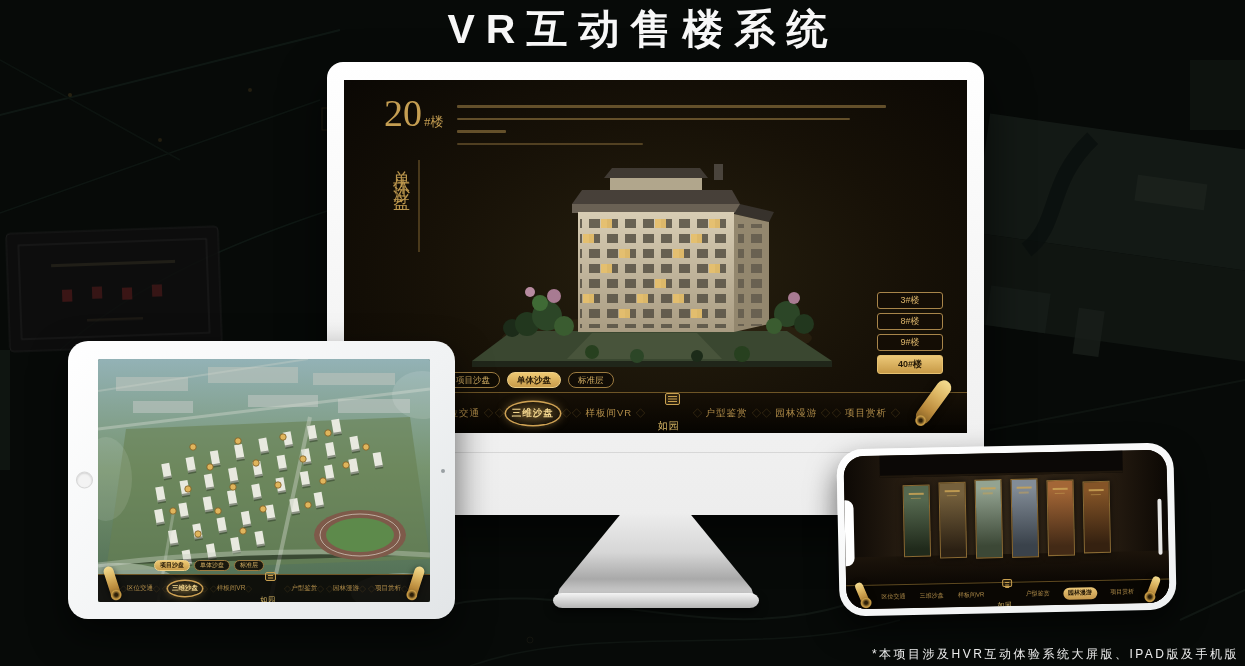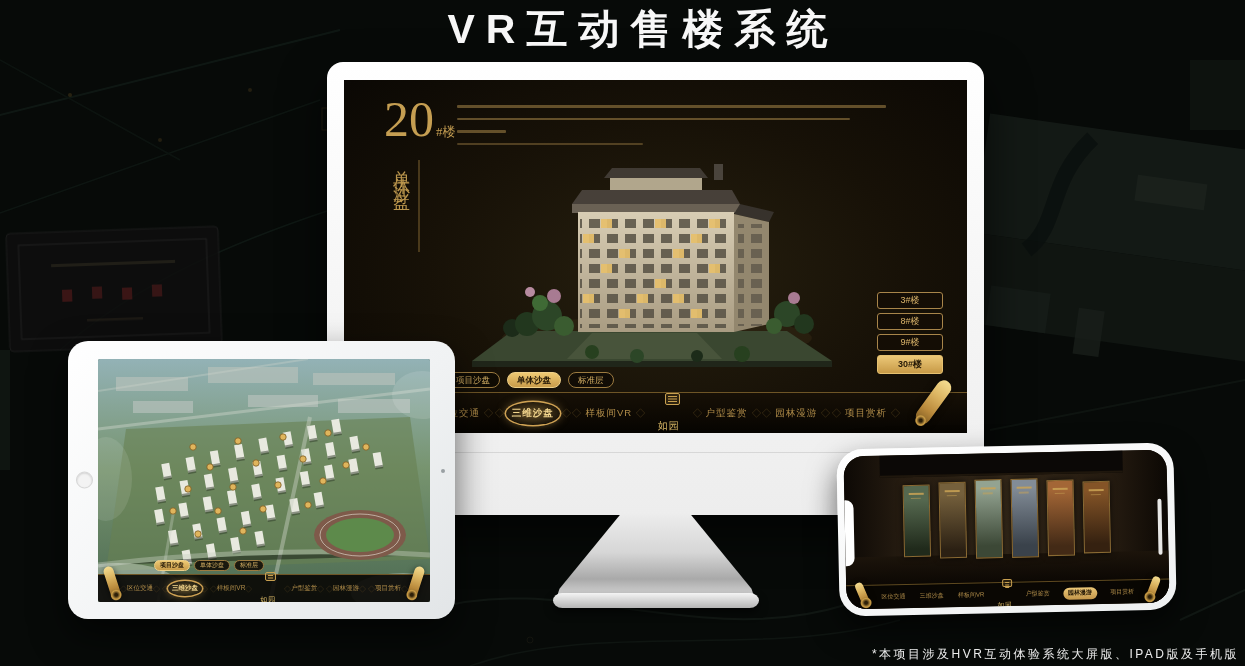--- a/index.html
+++ b/index.html
@@ -46,21 +46,21 @@
     position:absolute;left:50%;top:531px;transform:translateX(-50%);
     width:206px;height:15px;border-radius:10px/8px;
     background:linear-gradient(#f4f4f4,#b5b5b5);box-shadow:0 5px 9px rgba(0,0,0,.55);
   }
   .m-screen{
     position:absolute;left:17px;top:18px;width:623px;height:353px;overflow:hidden;
     background:radial-gradient(ellipse 70% 80% at 52% 55%,#27200f 0%,#171107 55%,#0b0804 100%);
   }
   
   .t20{position:absolute;left:40px;top:14px;color:#c59e52;font-family:"Liberation Serif",serif;}
-  .t20 .num{font-size:50px;line-height:1;text-align:right;}
+  .t20 .num{font-size:38px;line-height:1;text-align:right;}
   .t20 .suf{font-size:13px;margin-left:2px;}
   .vtitle{
     position:absolute;left:46px;top:76px;writing-mode:vertical-rl;
     font-family:"Liberation Serif",serif;font-size:17px;letter-spacing:8px;color:#bb964d;
   }
   .vtitle-en{position:absolute;left:74px;top:80px;width:2px;height:92px;background:#8a6c35;opacity:.45;}
   
   .desc{position:absolute;left:113px;top:25px;width:442px;}
   .desc i{display:block;height:2.5px;background:#9a7b42;opacity:.6;margin-bottom:10px;border-radius:1px;}
   .desc i:nth-child(1){width:97%;}
@@ -313,21 +313,21 @@
             <circle cx="300" cy="198" r="8" fill="#27401f"></circle>
           <circle cx="255" cy="200" r="6" fill="#1c2b19"></circle>
             <circle cx="195" cy="200" r="7" fill="#2c4627"></circle>
         </g>
       </svg>
 
       <div class="f-col">
         <div class="f-btn">3#楼</div>
         <div class="f-btn">8#楼</div>
         <div class="f-btn">9#楼</div>
-        <div class="f-btn active">30#楼</div>
+        <div class="f-btn active">40#楼</div>
       </div>
 
       <div class="m-tabs">
         <div class="pill">项目沙盘</div>
         <div class="pill active">单体沙盘</div>
         <div class="pill">标准层</div>
       </div>
 
       <div class="m-nav">
         <div class="nav-item">区位交通</div>

